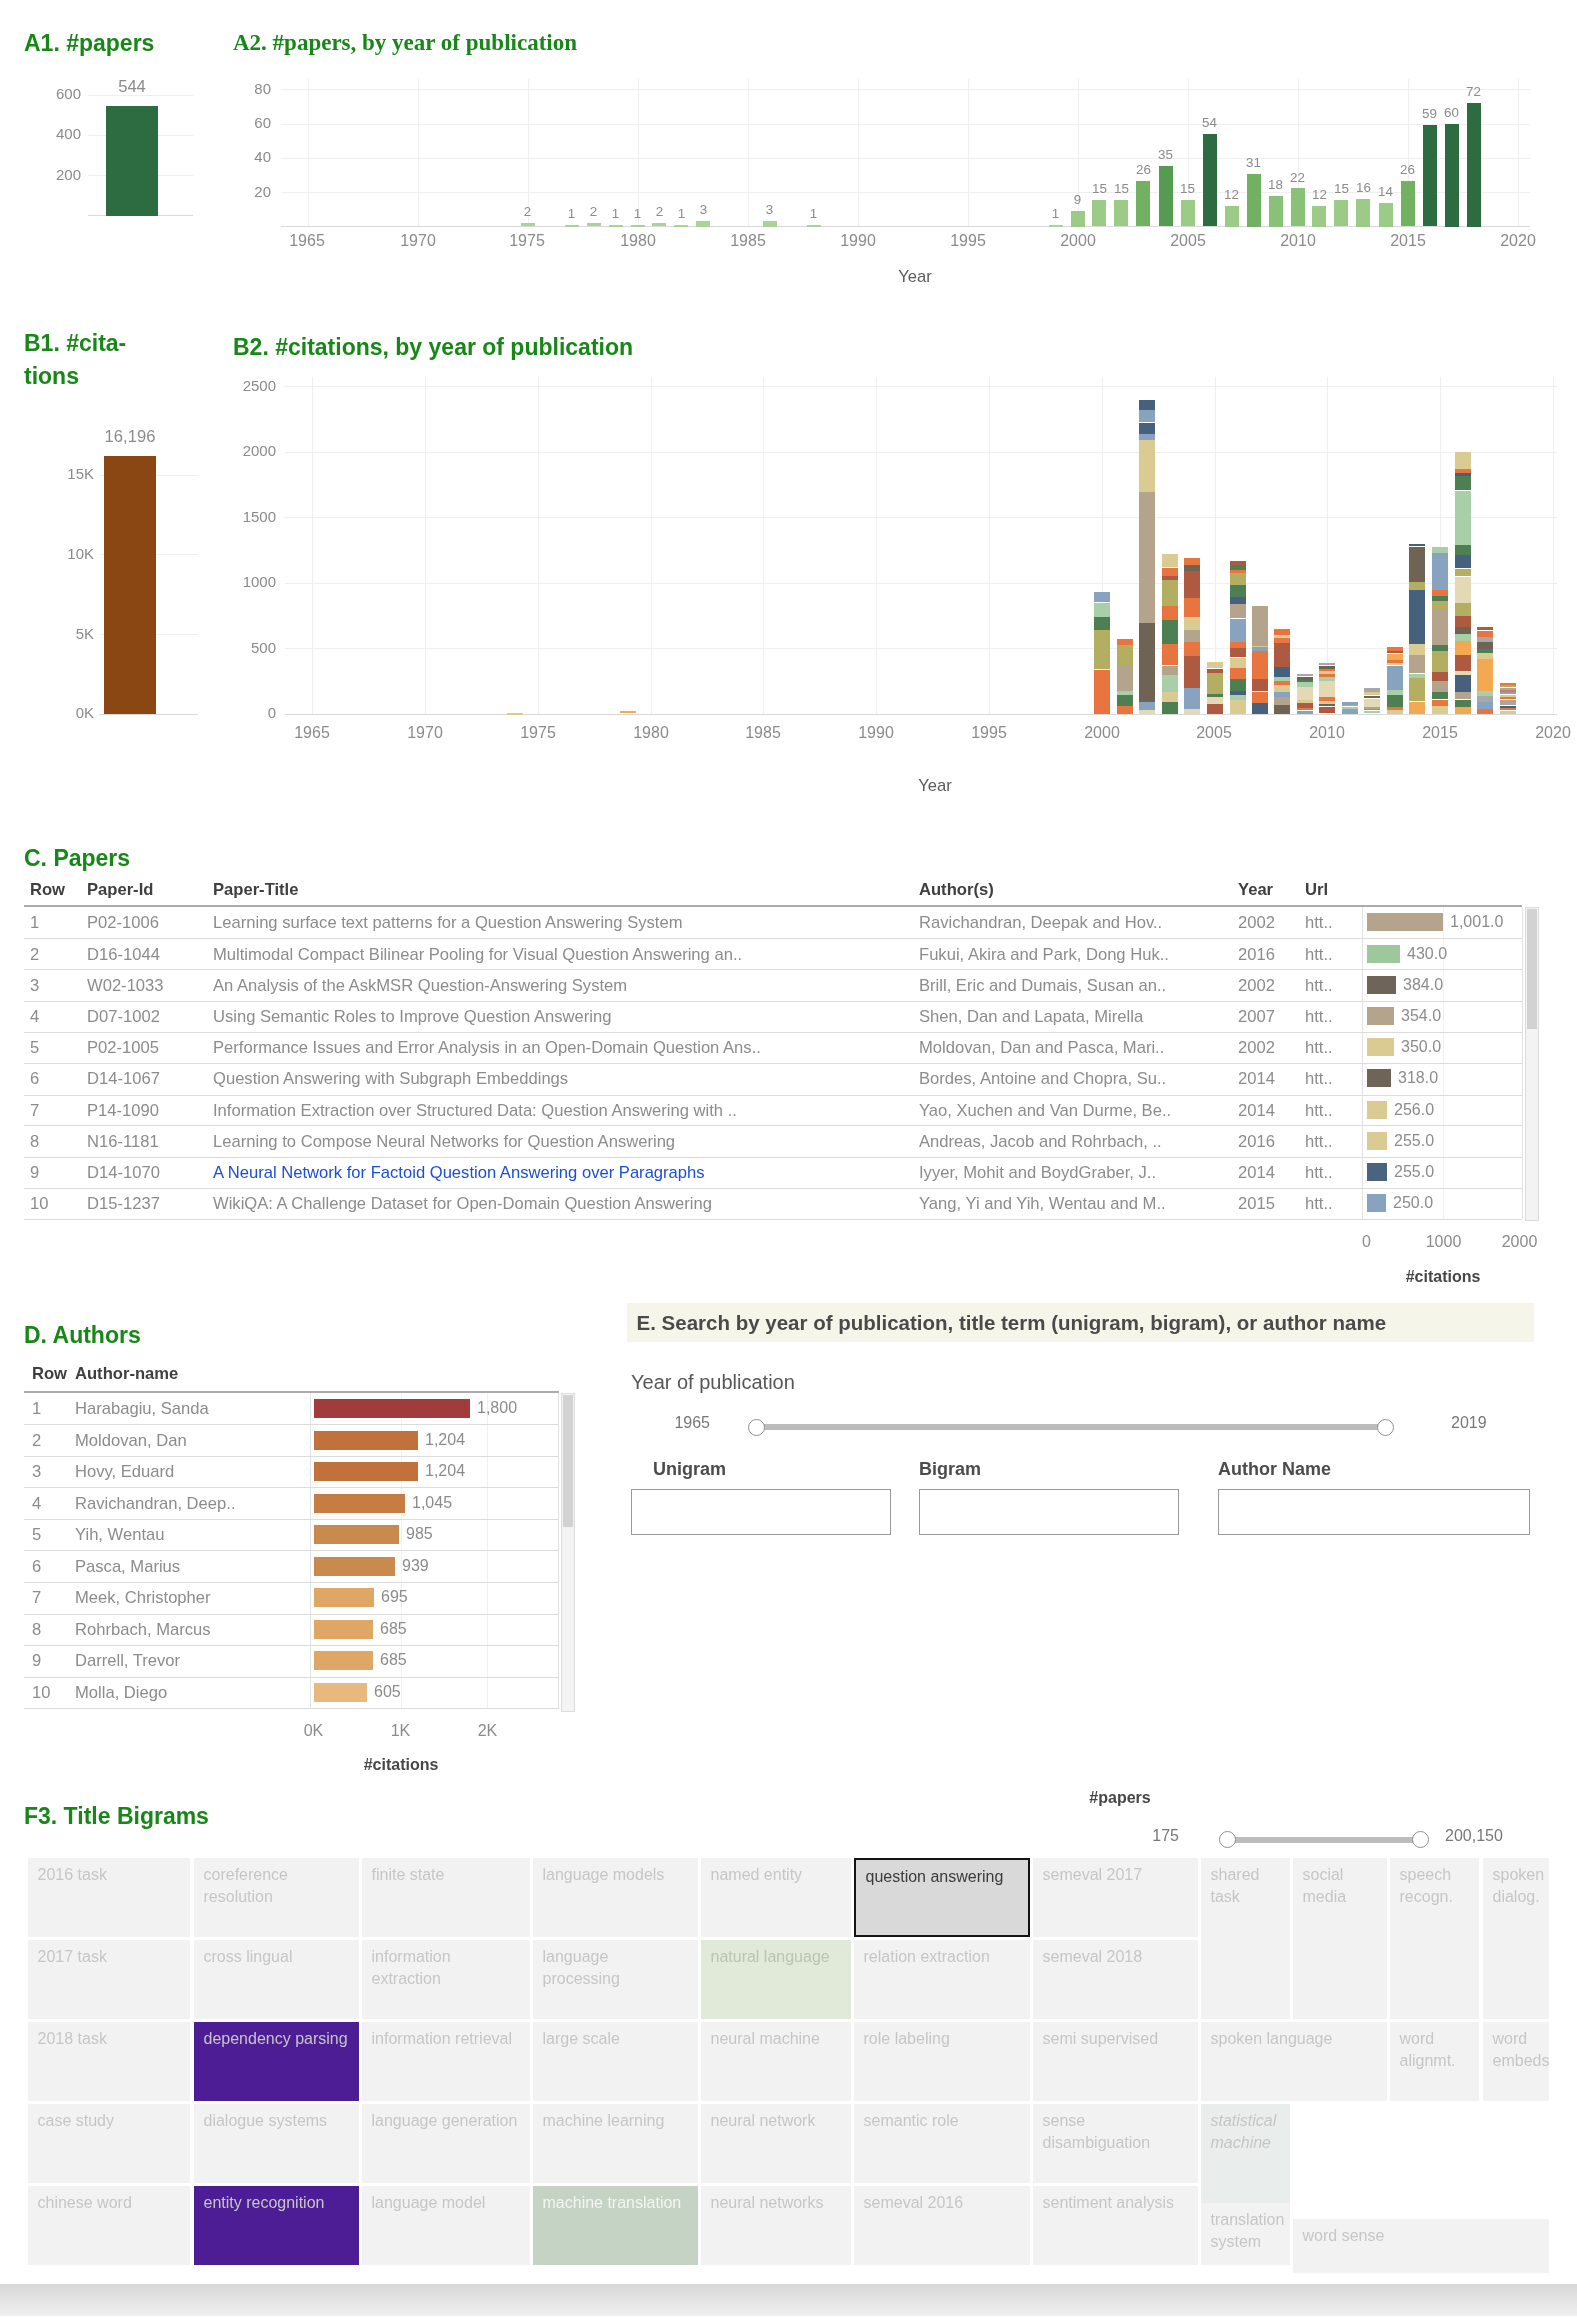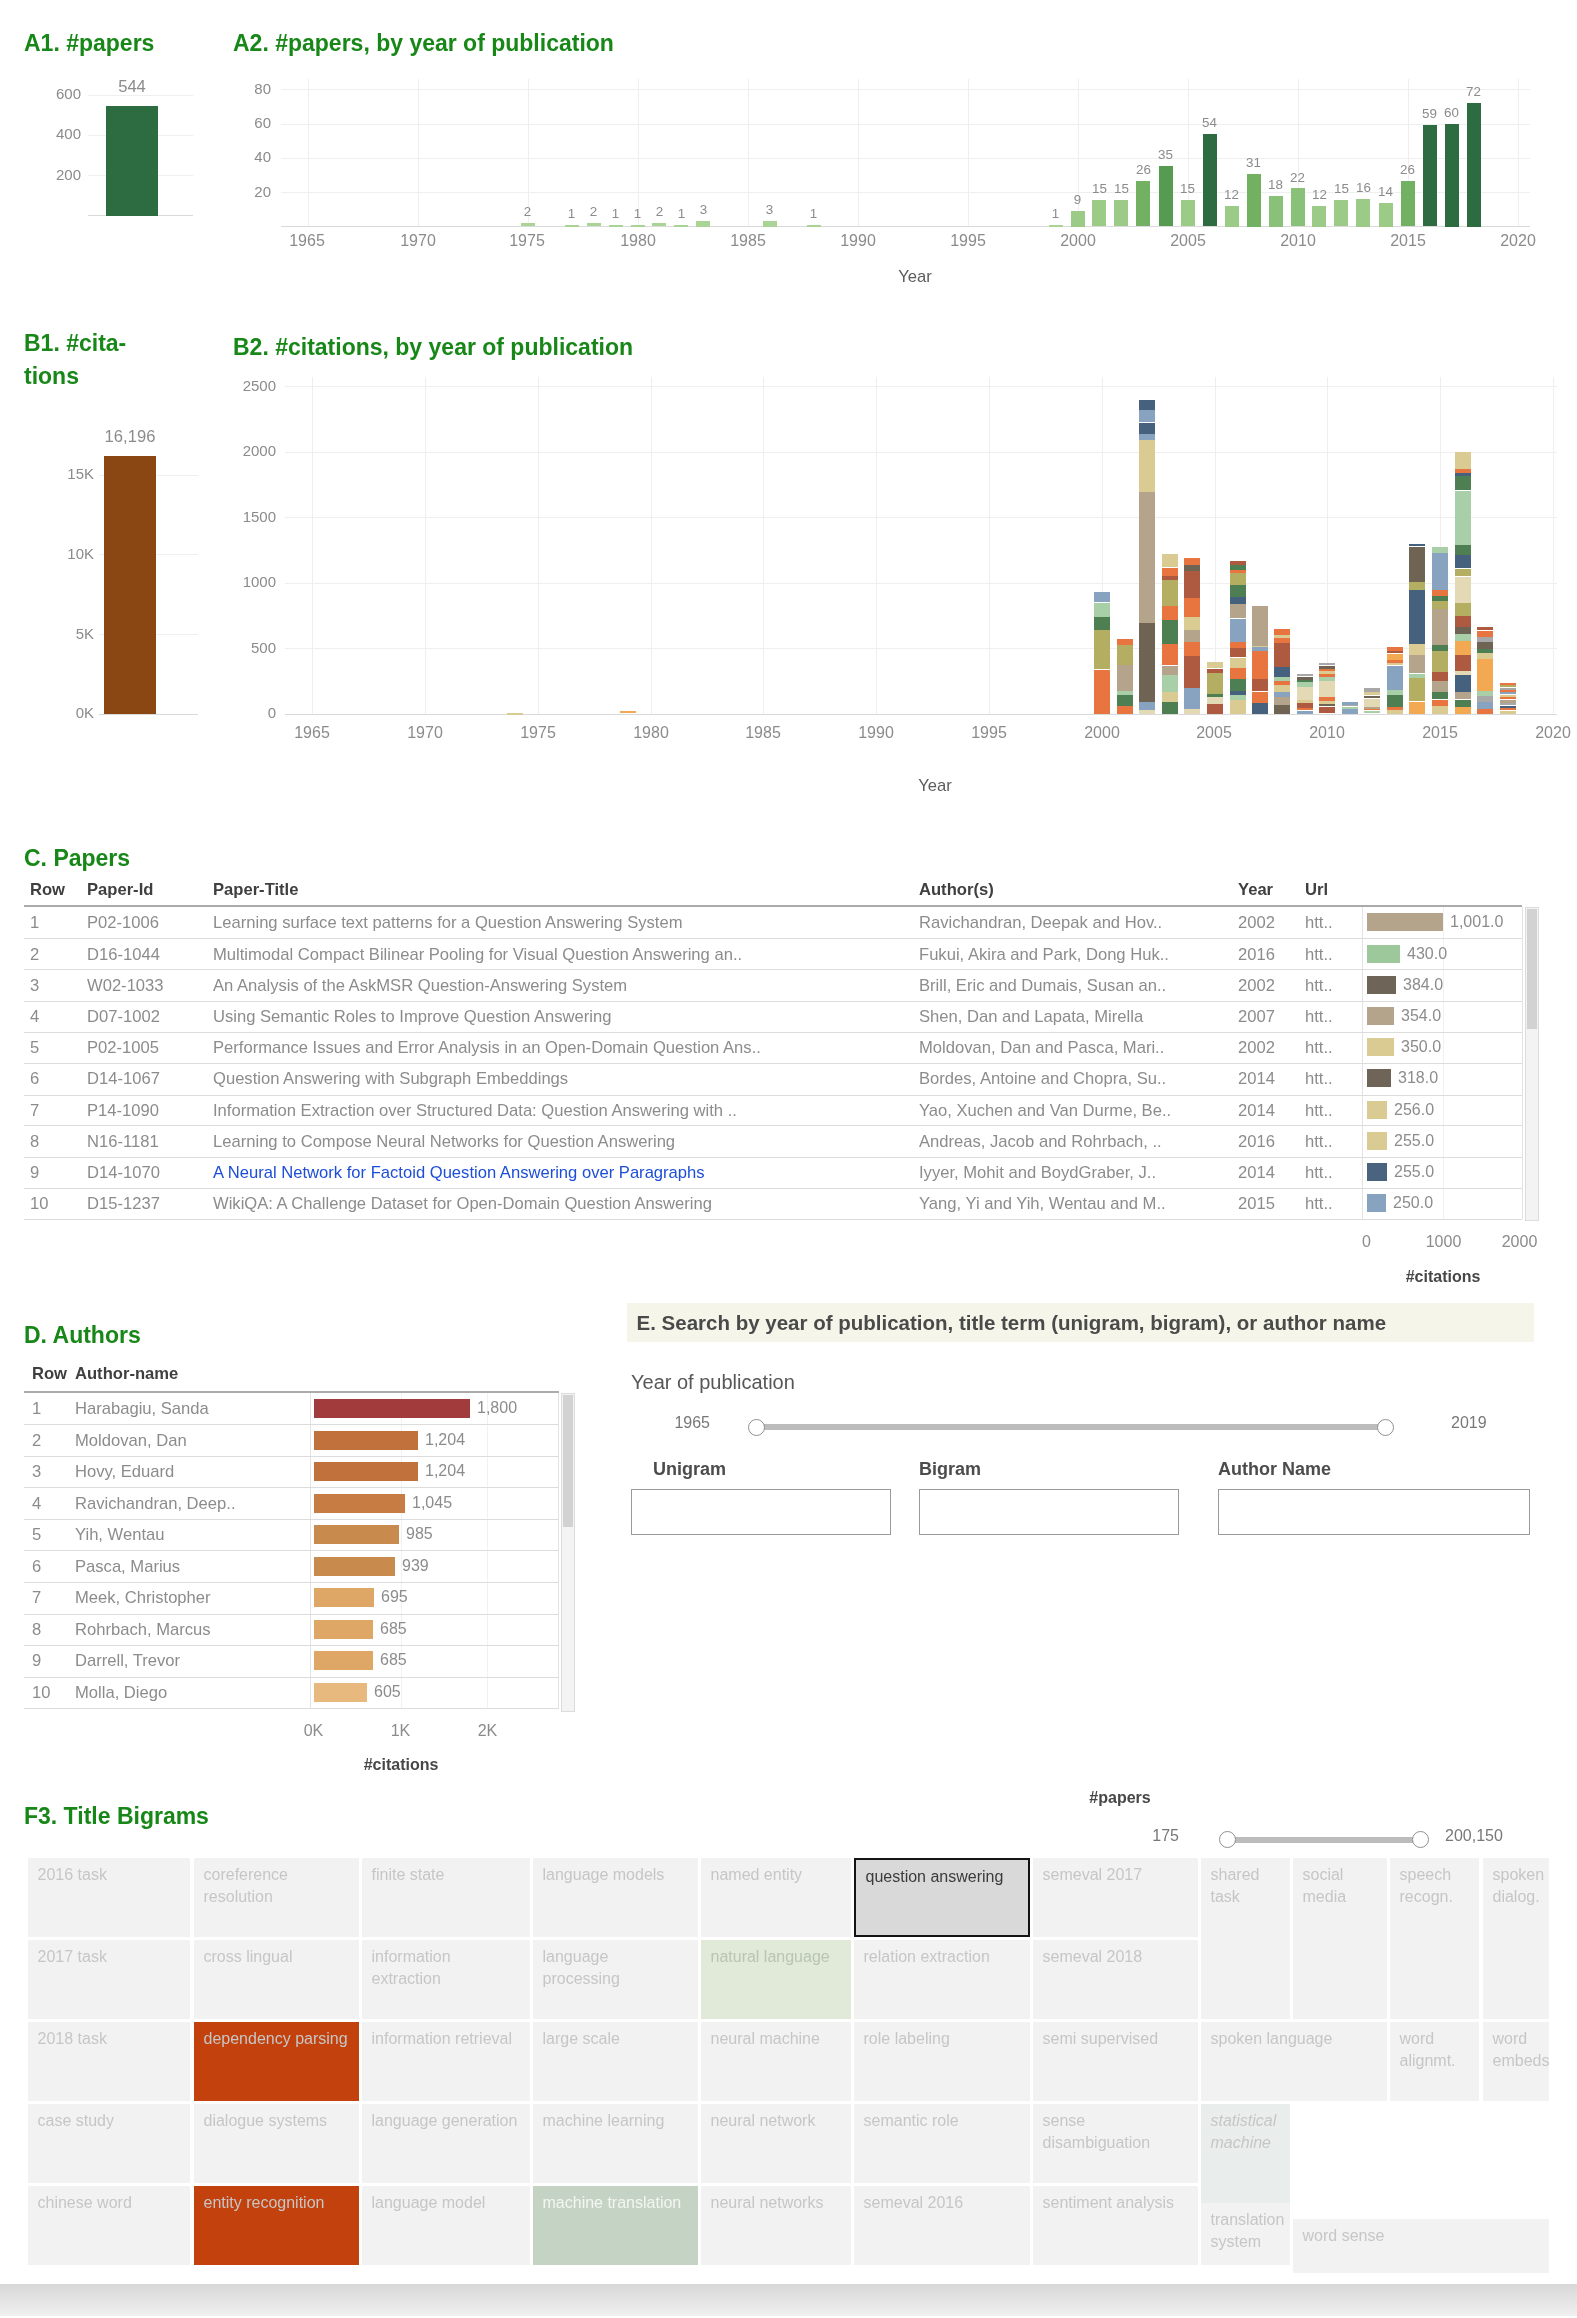--- a/index.html
+++ b/index.html
@@ -16,31 +16,31 @@
   .e-input{position:absolute;top:1489px;height:46px;border:1.6px solid #9a9a9a;background:#fff;font-size:17.4px;color:#444;padding:0 6.3px;box-sizing:border-box;}
   .slider-track{position:absolute;height:6.3px;background:#bcbcbc;border-radius:3.2px;}
   .handle{position:absolute;width:17.4px;height:17.4px;background:#fff;border:1.6px solid #8f8f8f;border-radius:50%;box-sizing:border-box;}
   .slider-lab{position:absolute;color:#787878;font-size:16px;}
   .scrollbar{position:absolute;width:14px;background:#f3f3f3;border:0.8px solid #dcdcdc;box-sizing:border-box;}
   .thumb{margin:0.8px;background:#d2d2d2;}
   .cell{position:absolute;background:#f2f2f2;color:#c6c6c6;font-size:16px;padding:6.3px 9.5px;box-sizing:border-box;line-height:1.35;overflow:hidden;}
   .cell.selected{background:#d9d9d9;color:#3b3b3b;border:2.4px solid #141414;}
   .cell.green-light{background:#e1e9d9;color:#b9c5af;}
   .cell.green-dark{background:#c5d3c5;color:#f4f6f1;}
-  .cell.shade{background:#c2410c;}
+  .cell.shade{background:#4c1d95;}
   .cell.shade2{background:#e9edec;}
   #bottom-bar{position:absolute;left:0;top:2284px;width:1577px;height:32px;background:linear-gradient(to bottom,#d8d8d8,#f0f0f0);}
 </style>
 </head>
 <body>
 
 <div id="page">
 
   <div class="sec-title" style="left:24px;top:30px;">A1. #papers</div>
-  <div class="sec-title" style="left:233px;top:30px;">A2. #papers, by year of publication</div>
+  <div class="sec-title" style="left:233px;top:30px;font-family:Liberation Serif, serif;">A2. #papers, by year of publication</div>
   <div class="sec-title" style="left:24px;top:330px;">B1. #cita-</div>
   <div class="sec-title" style="left:24px;top:363px;">tions</div>
   <div class="sec-title" style="left:233px;top:334px;">B2. #citations, by year of publication</div>
   <div class="sec-title" style="left:24px;top:845px;">C. Papers</div>
   <div class="sec-title" style="left:24px;top:1322px;">D. Authors</div>
   <div class="sec-title" style="left:24px;top:1803px;">F3. Title Bigrams</div>
 
   <div class="axis-title" style="left:836px;top:267px;width:158px;">Year</div>
   <div class="axis-title" style="left:856px;top:776px;width:158px;">Year</div>
 

